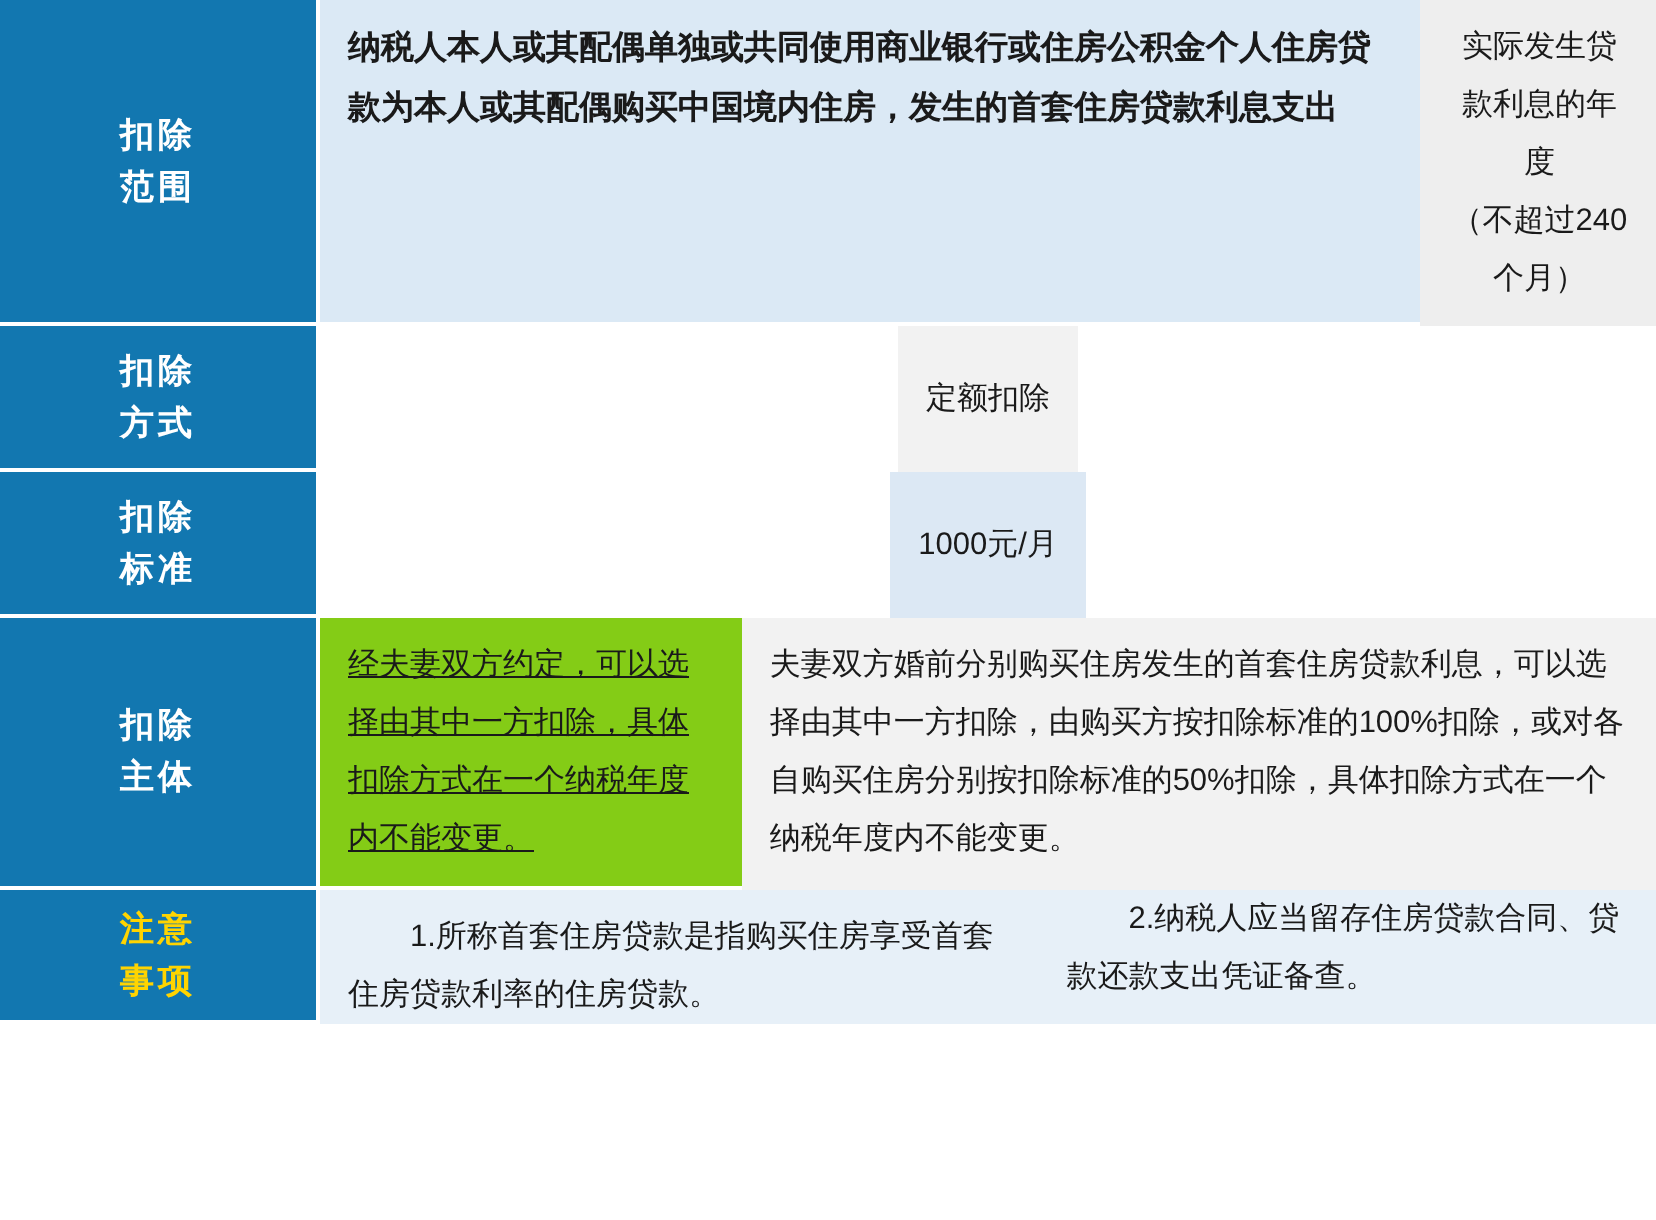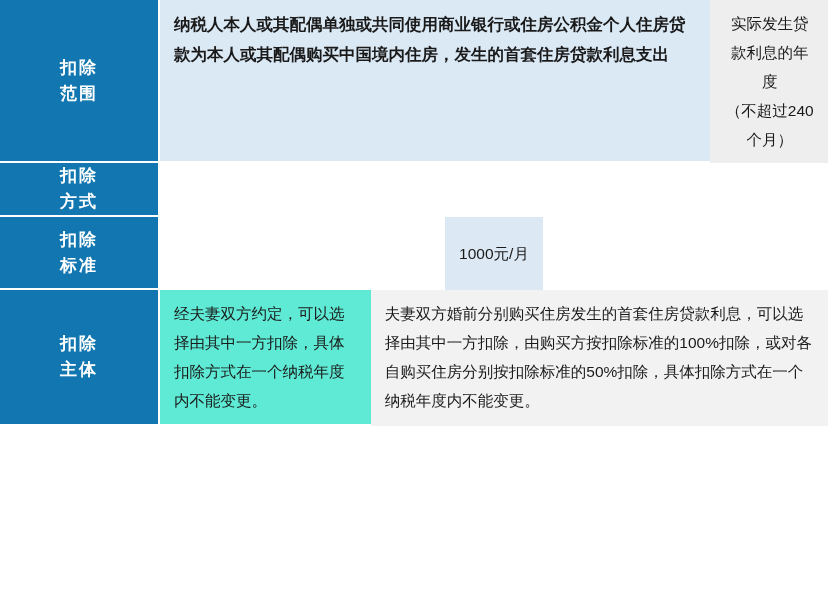--- a/index.html
+++ b/index.html
@@ -57,21 +57,21 @@
     padding: 9px 14px;
     font-size: 15.5px;
     line-height: 29px;
     color: #1a1a1a;
     border-bottom: 2px solid #ffffff;
   }
   .bg-a { background: #dbe9f5; }
   .bg-b { background: #eeeeee; padding-left: 15px; }
   .bg-c { background: #f2f2f2; }
   .bg-d { background: #dce8f4; }
-  .bg-e { background: #5eead4; }
+  .bg-e { background: #84cc16; text-decoration: underline; }
   .bg-f { background: #e7f0f8; }
   .bold {
     font-weight: bold;
     font-size: 16.5px;
     line-height: 30px;
   }
   .center { text-align: center; }
   .indent { text-indent: 2em; }
   .nb { border-bottom: none; }
 </style>
@@ -94,20 +94,23 @@
     </div>
   </div>
 
   <div class="row">
     <div class="label-cell">
       <div>
         <span>扣除</span>
         <span>方式</span>
       </div>
     </div>
+    <div class="content-cell">
+      <div class="sub bg-c center nb" style="padding:22px 14px;">定额扣除</div>
+    </div>
   </div>
 
   <div class="row">
     <div class="label-cell">
       <div>
         <span>扣除</span>
         <span>标准</span>
       </div>
     </div>
     <div class="content-cell">
@@ -121,14 +124,26 @@
         <span>扣除</span>
         <span>主体</span>
       </div>
     </div>
     <div class="content-cell">
       <div class="sub bg-e">经夫妻双方约定，可以选择由其中一方扣除，具体扣除方式在一个纳税年度内不能变更。</div>
       <div class="sub bg-c nb">夫妻双方婚前分别购买住房发生的首套住房贷款利息，可以选择由其中一方扣除，由购买方按扣除标准的100%扣除，或对各自购买住房分别按扣除标准的50%扣除，具体扣除方式在一个纳税年度内不能变更。</div>
     </div>
   </div>
 
+  <div class="row">
+    <div class="label-cell attention">
+      <div>
+        <span>注意</span>
+        <span>事项</span>
+      </div>
+    </div>
+    <div class="content-cell">
+      <div class="sub bg-f indent nb" style="padding-bottom:0;">1.所称首套住房贷款是指购买住房享受首套住房贷款利率的住房贷款。</div>
+      <div class="sub bg-f indent nb" style="padding-top:0;">2.纳税人应当留存住房贷款合同、贷款还款支出凭证备查。</div>
+    </div>
+  </div>
 
 </div>
 
 </body></html>

